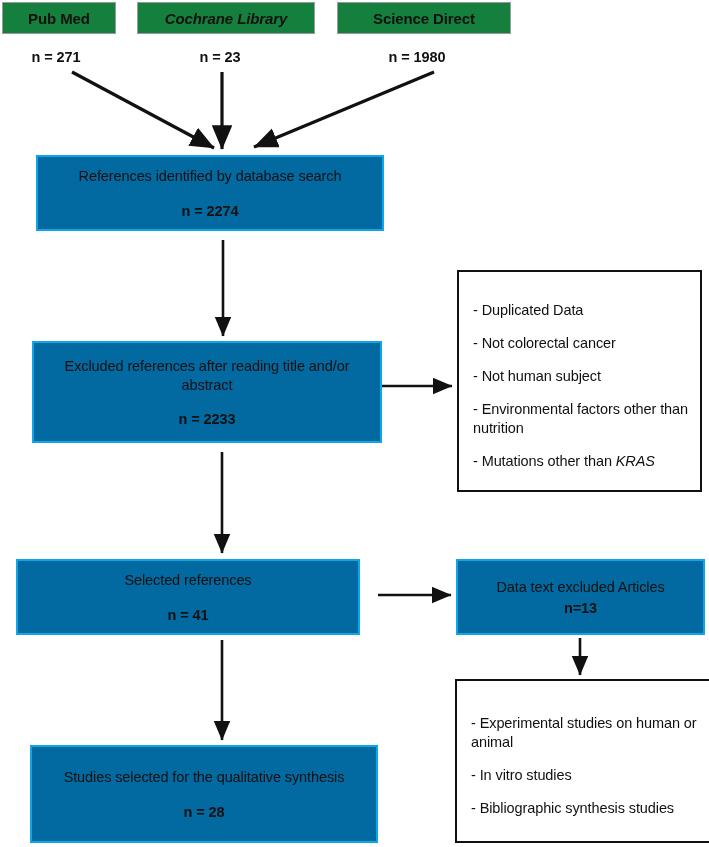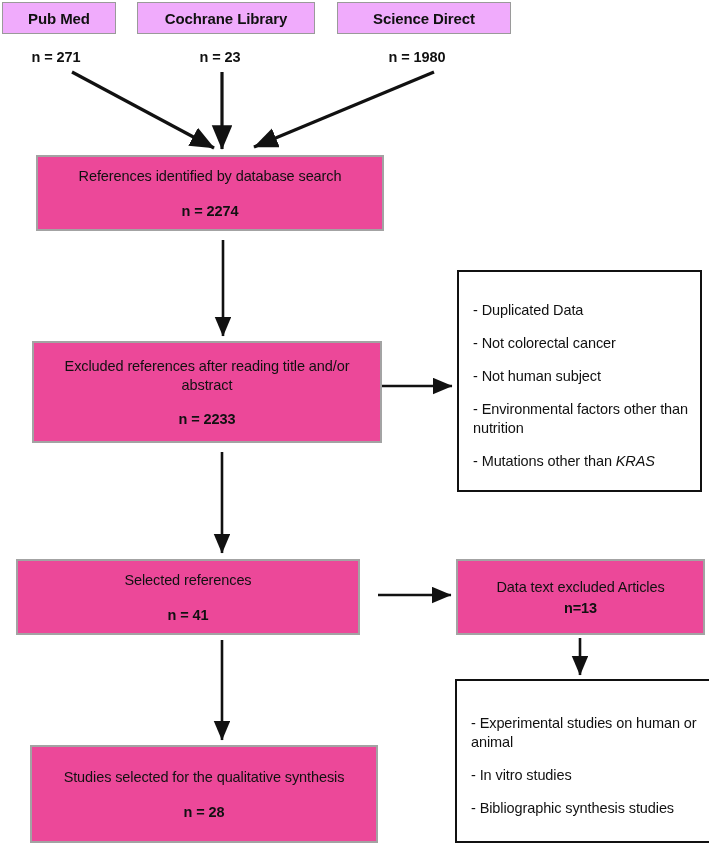--- a/index.html
+++ b/index.html
@@ -11,21 +11,21 @@
     position: relative;
     width: 709px;
     height: 847px;
     background: #ffffff;
     font-family: "Liberation Sans", sans-serif;
     overflow: hidden;
   }
   .src-box {
     position: absolute;
     box-sizing: border-box;
-    background: #f0abfc;
+    background: #15803d;
     border: 1px solid #9a9a9a;
     display: flex;
     align-items: center;
     justify-content: center;
     color: #111111;
     font-weight: bold;
     font-size: 15px;
     letter-spacing: -0.1px;
   }
   .n-label {
@@ -33,22 +33,22 @@
     color: #111111;
     font-weight: bold;
     font-size: 14.5px;
     white-space: nowrap;
     text-align: center;
     letter-spacing: -0.1px;
   }
   .flow-box {
     position: absolute;
     box-sizing: border-box;
-    background: #ec4899;
-    border: 2px solid #a3a3a3;
+    background: #0369a1;
+    border: 2px solid #0ea5e9;
     color: #111111;
     display: flex;
     flex-direction: column;
     align-items: center;
     justify-content: center;
   }
   .flow-box .title {
     font-size: 14.5px;
     font-weight: normal;
     text-align: center;
@@ -96,21 +96,21 @@
   }
 </style>
 </head>
 <body>
 
 <div id="canvas">
 
   <div class="src-box" style="left:2px; top:2px; width:114px; height:32px;">
     <span>Pub Med</span>
   </div>
-  <div class="src-box" style="left:137px; top:2px; width:178px; height:32px;">
+  <div class="src-box" style="left:137px; top:2px; width:178px; height:32px;font-style:italic;">
     <span>Cochrane Library</span>
   </div>
   <div class="src-box" style="left:337px; top:2px; width:174px; height:32px;">
     <span>Science Direct</span>
   </div>
 
   <div class="n-label" style="left:0px; top:49px; width:112px;">n = 271</div>
   <div class="n-label" style="left:164px; top:49px; width:112px;">n = 23</div>
   <div class="n-label" style="left:361px; top:49px; width:112px;">n = 1980</div>
 

